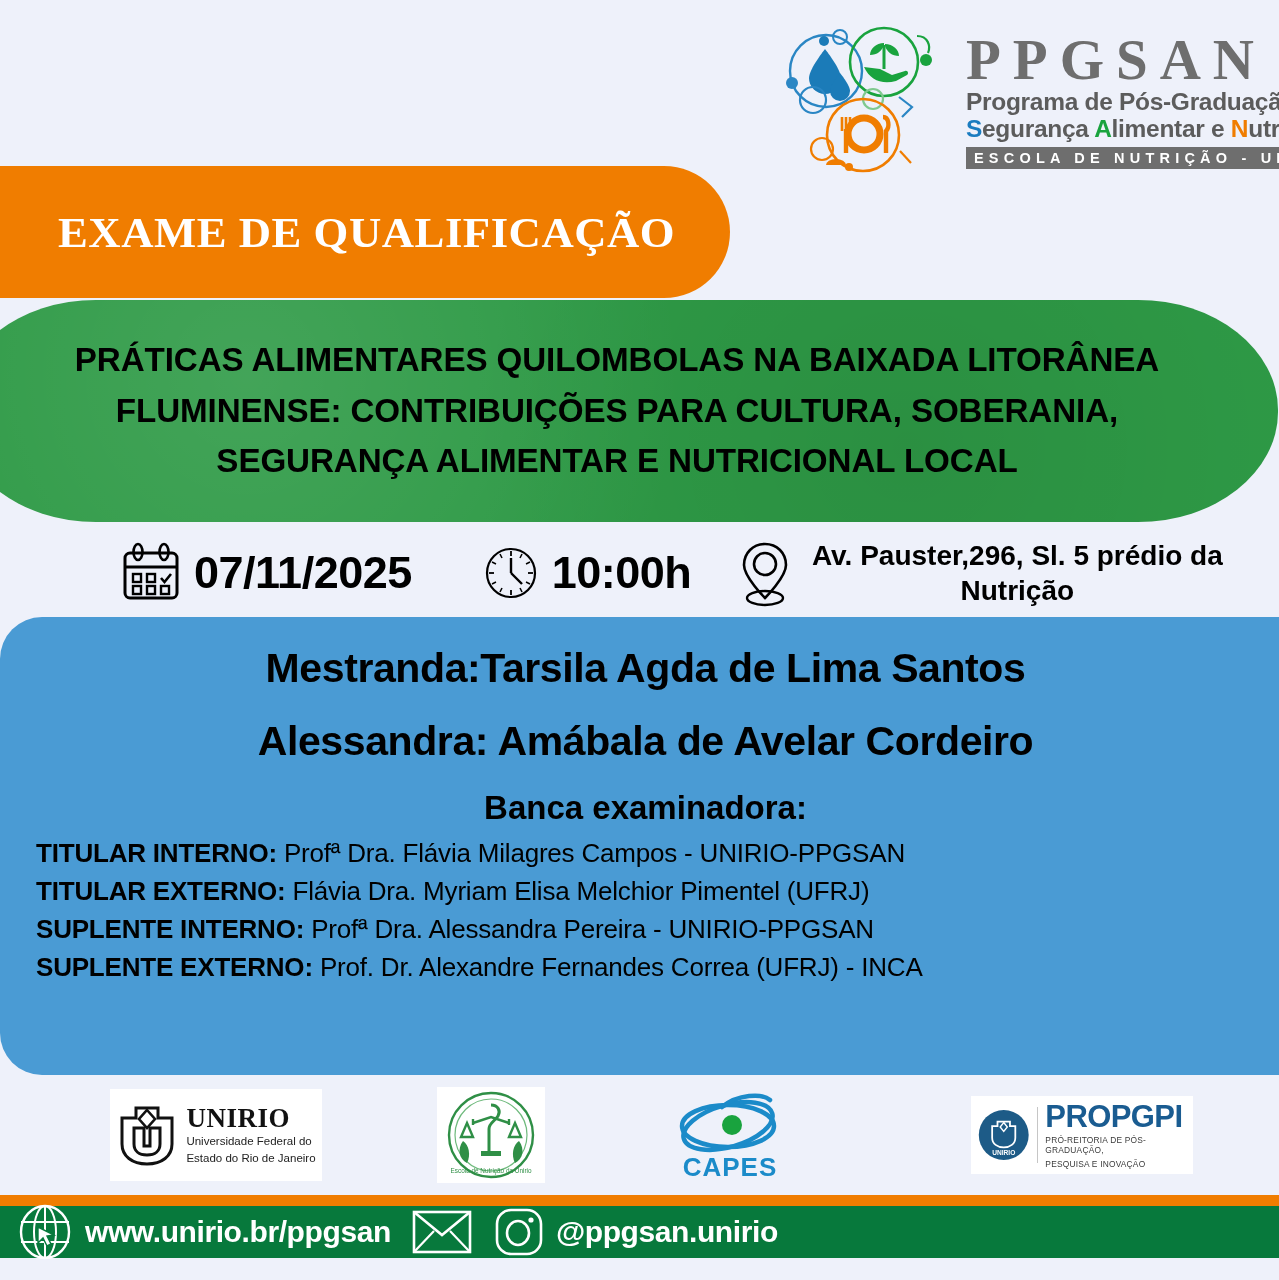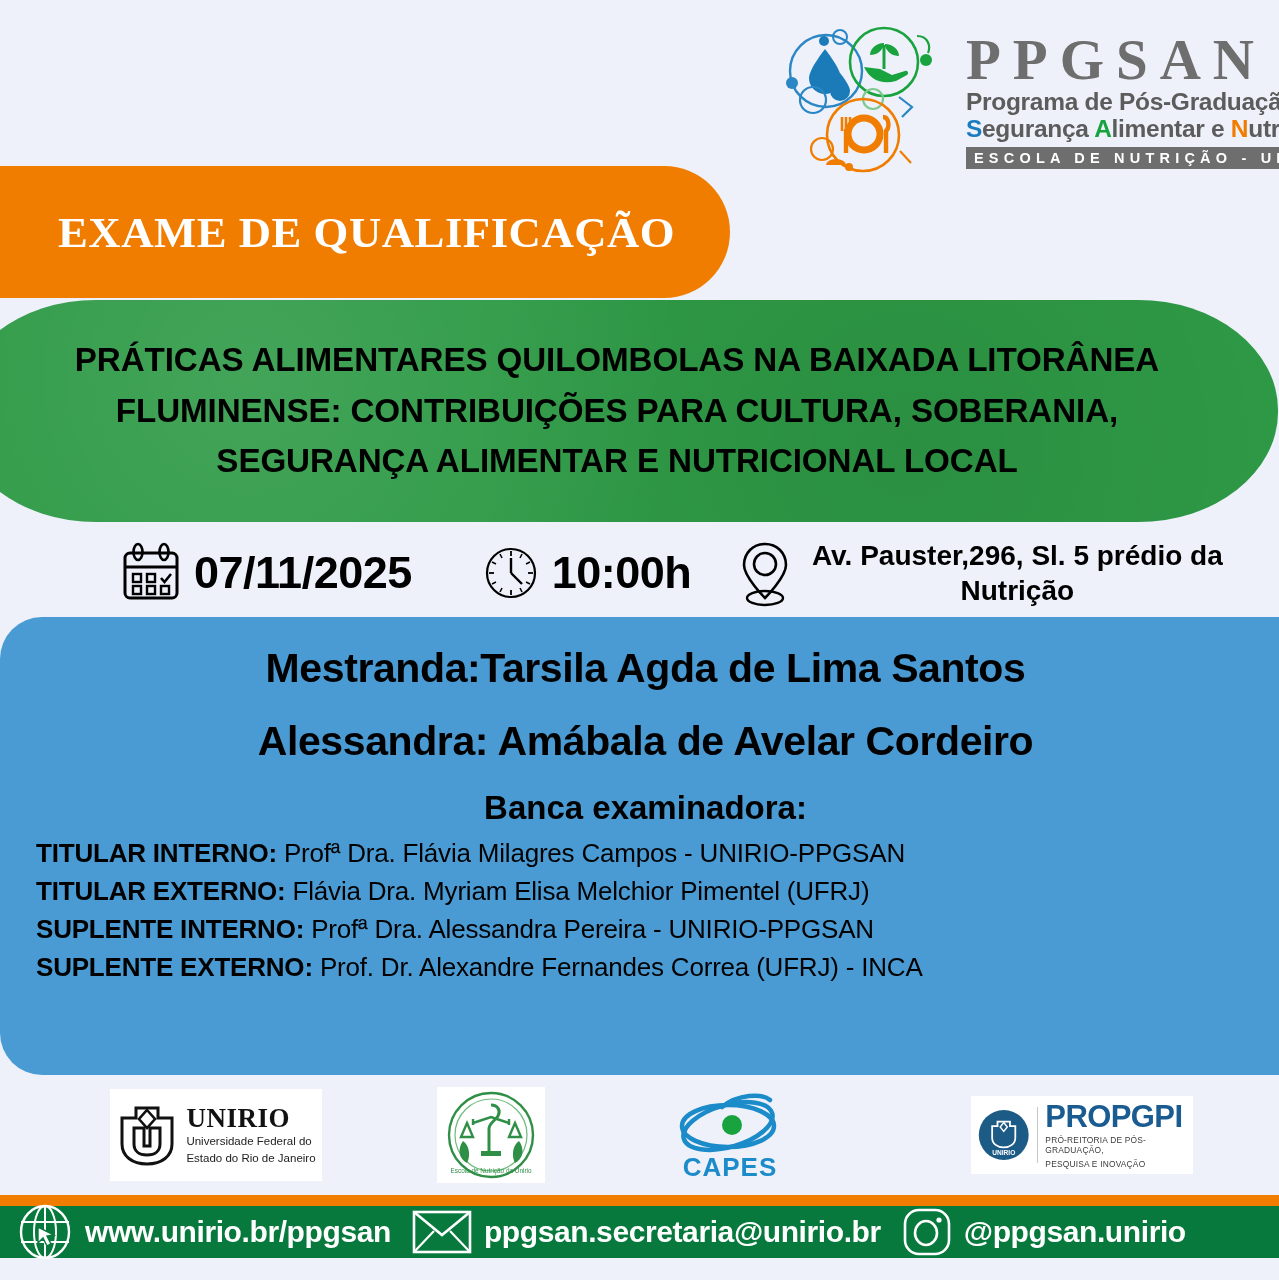--- a/index.html
+++ b/index.html
@@ -564,21 +564,20 @@
       </svg>
       <div class="contact-text">www.unirio.br/ppgsan</div>
     </div>
 
     <div class="contact-item mail">
       <svg width="62" height="50" viewBox="0 0 62 50">
         <rect x="3" y="5" width="56" height="40" fill="none" stroke="#ffffff" stroke-width="2.6"></rect>
         <path d="M3 5 L31 28 L59 5" fill="none" stroke="#ffffff" stroke-width="2.6"></path>
         <path d="M3 45 L23 24 M59 45 L39 24" fill="none" stroke="#ffffff" stroke-width="2.2"></path>
       </svg>
-      <div class="contact-text">ppgsan.secretaria@unirio.br</div>
     </div>
 
     <div class="contact-item insta">
       <svg width="52" height="52" viewBox="0 0 52 52">
         <rect x="4" y="4" width="44" height="44" rx="14" fill="none" stroke="#ffffff" stroke-width="2.6"></rect>
         <ellipse cx="25" cy="27" rx="11" ry="12" fill="none" stroke="#ffffff" stroke-width="2.6"></ellipse>
         <circle cx="38" cy="14" r="2.6" fill="#ffffff"></circle>
       </svg>
       <div class="contact-text">@ppgsan.unirio</div>
     </div>

